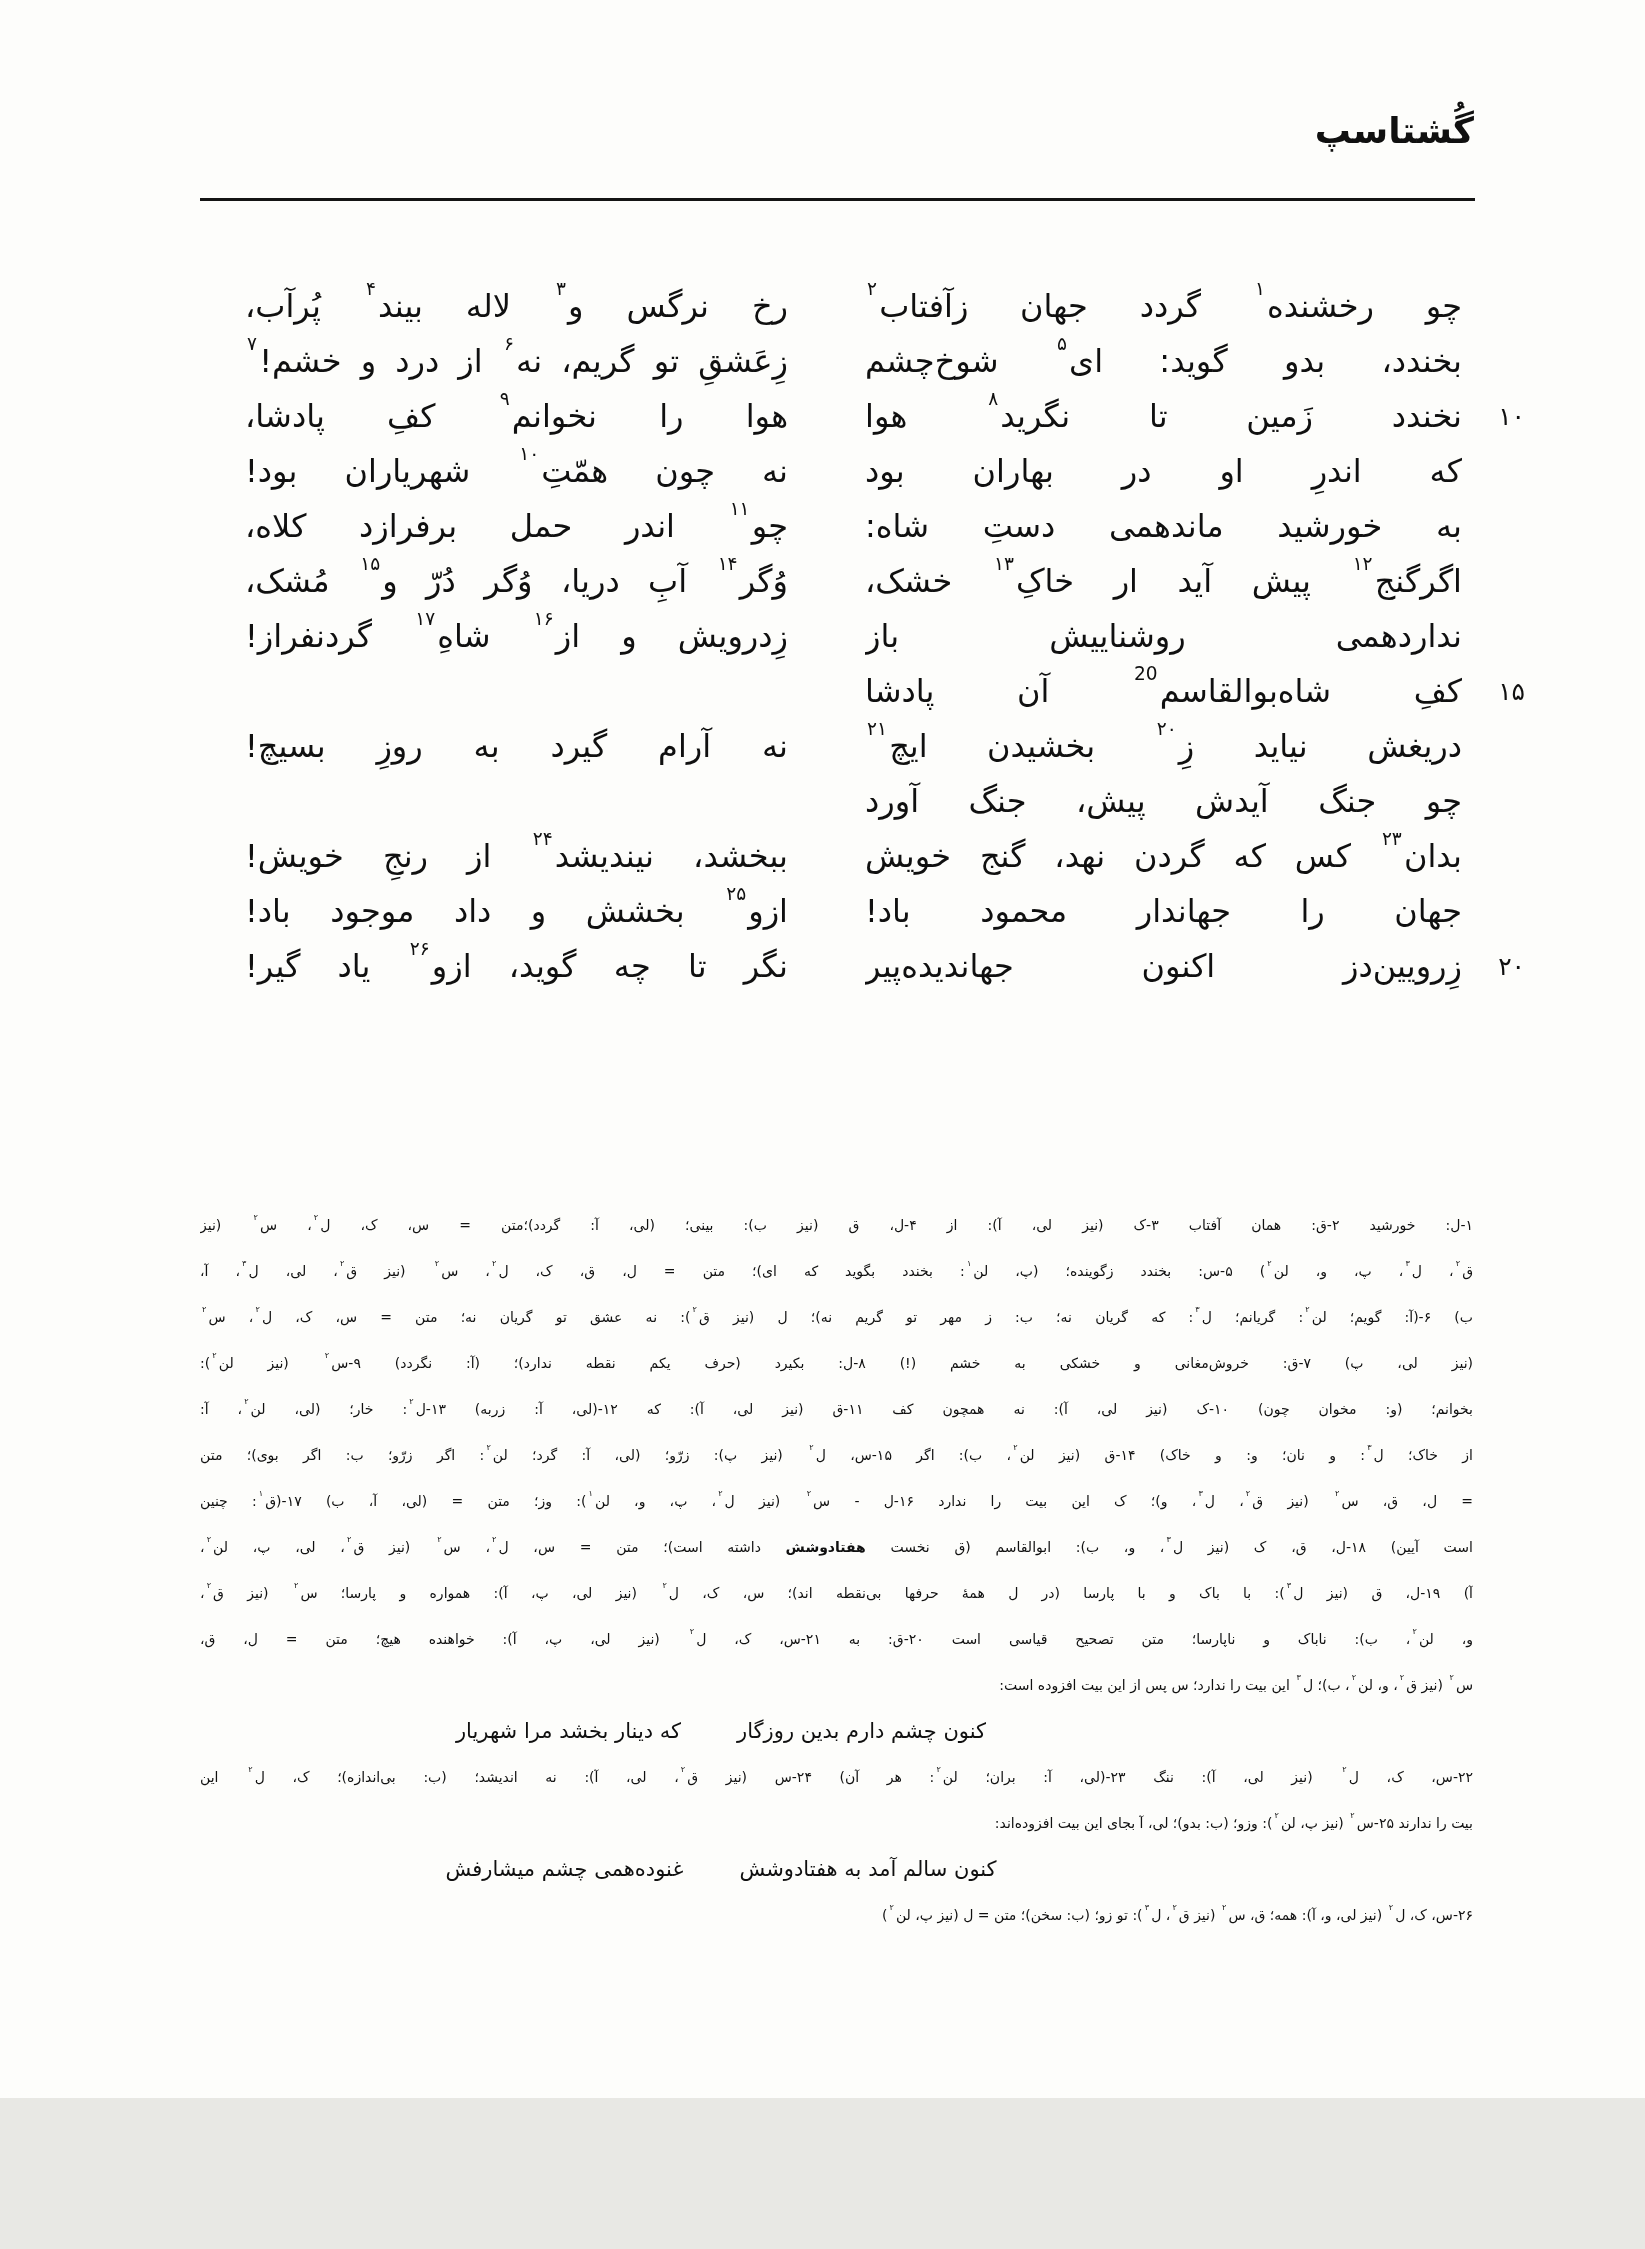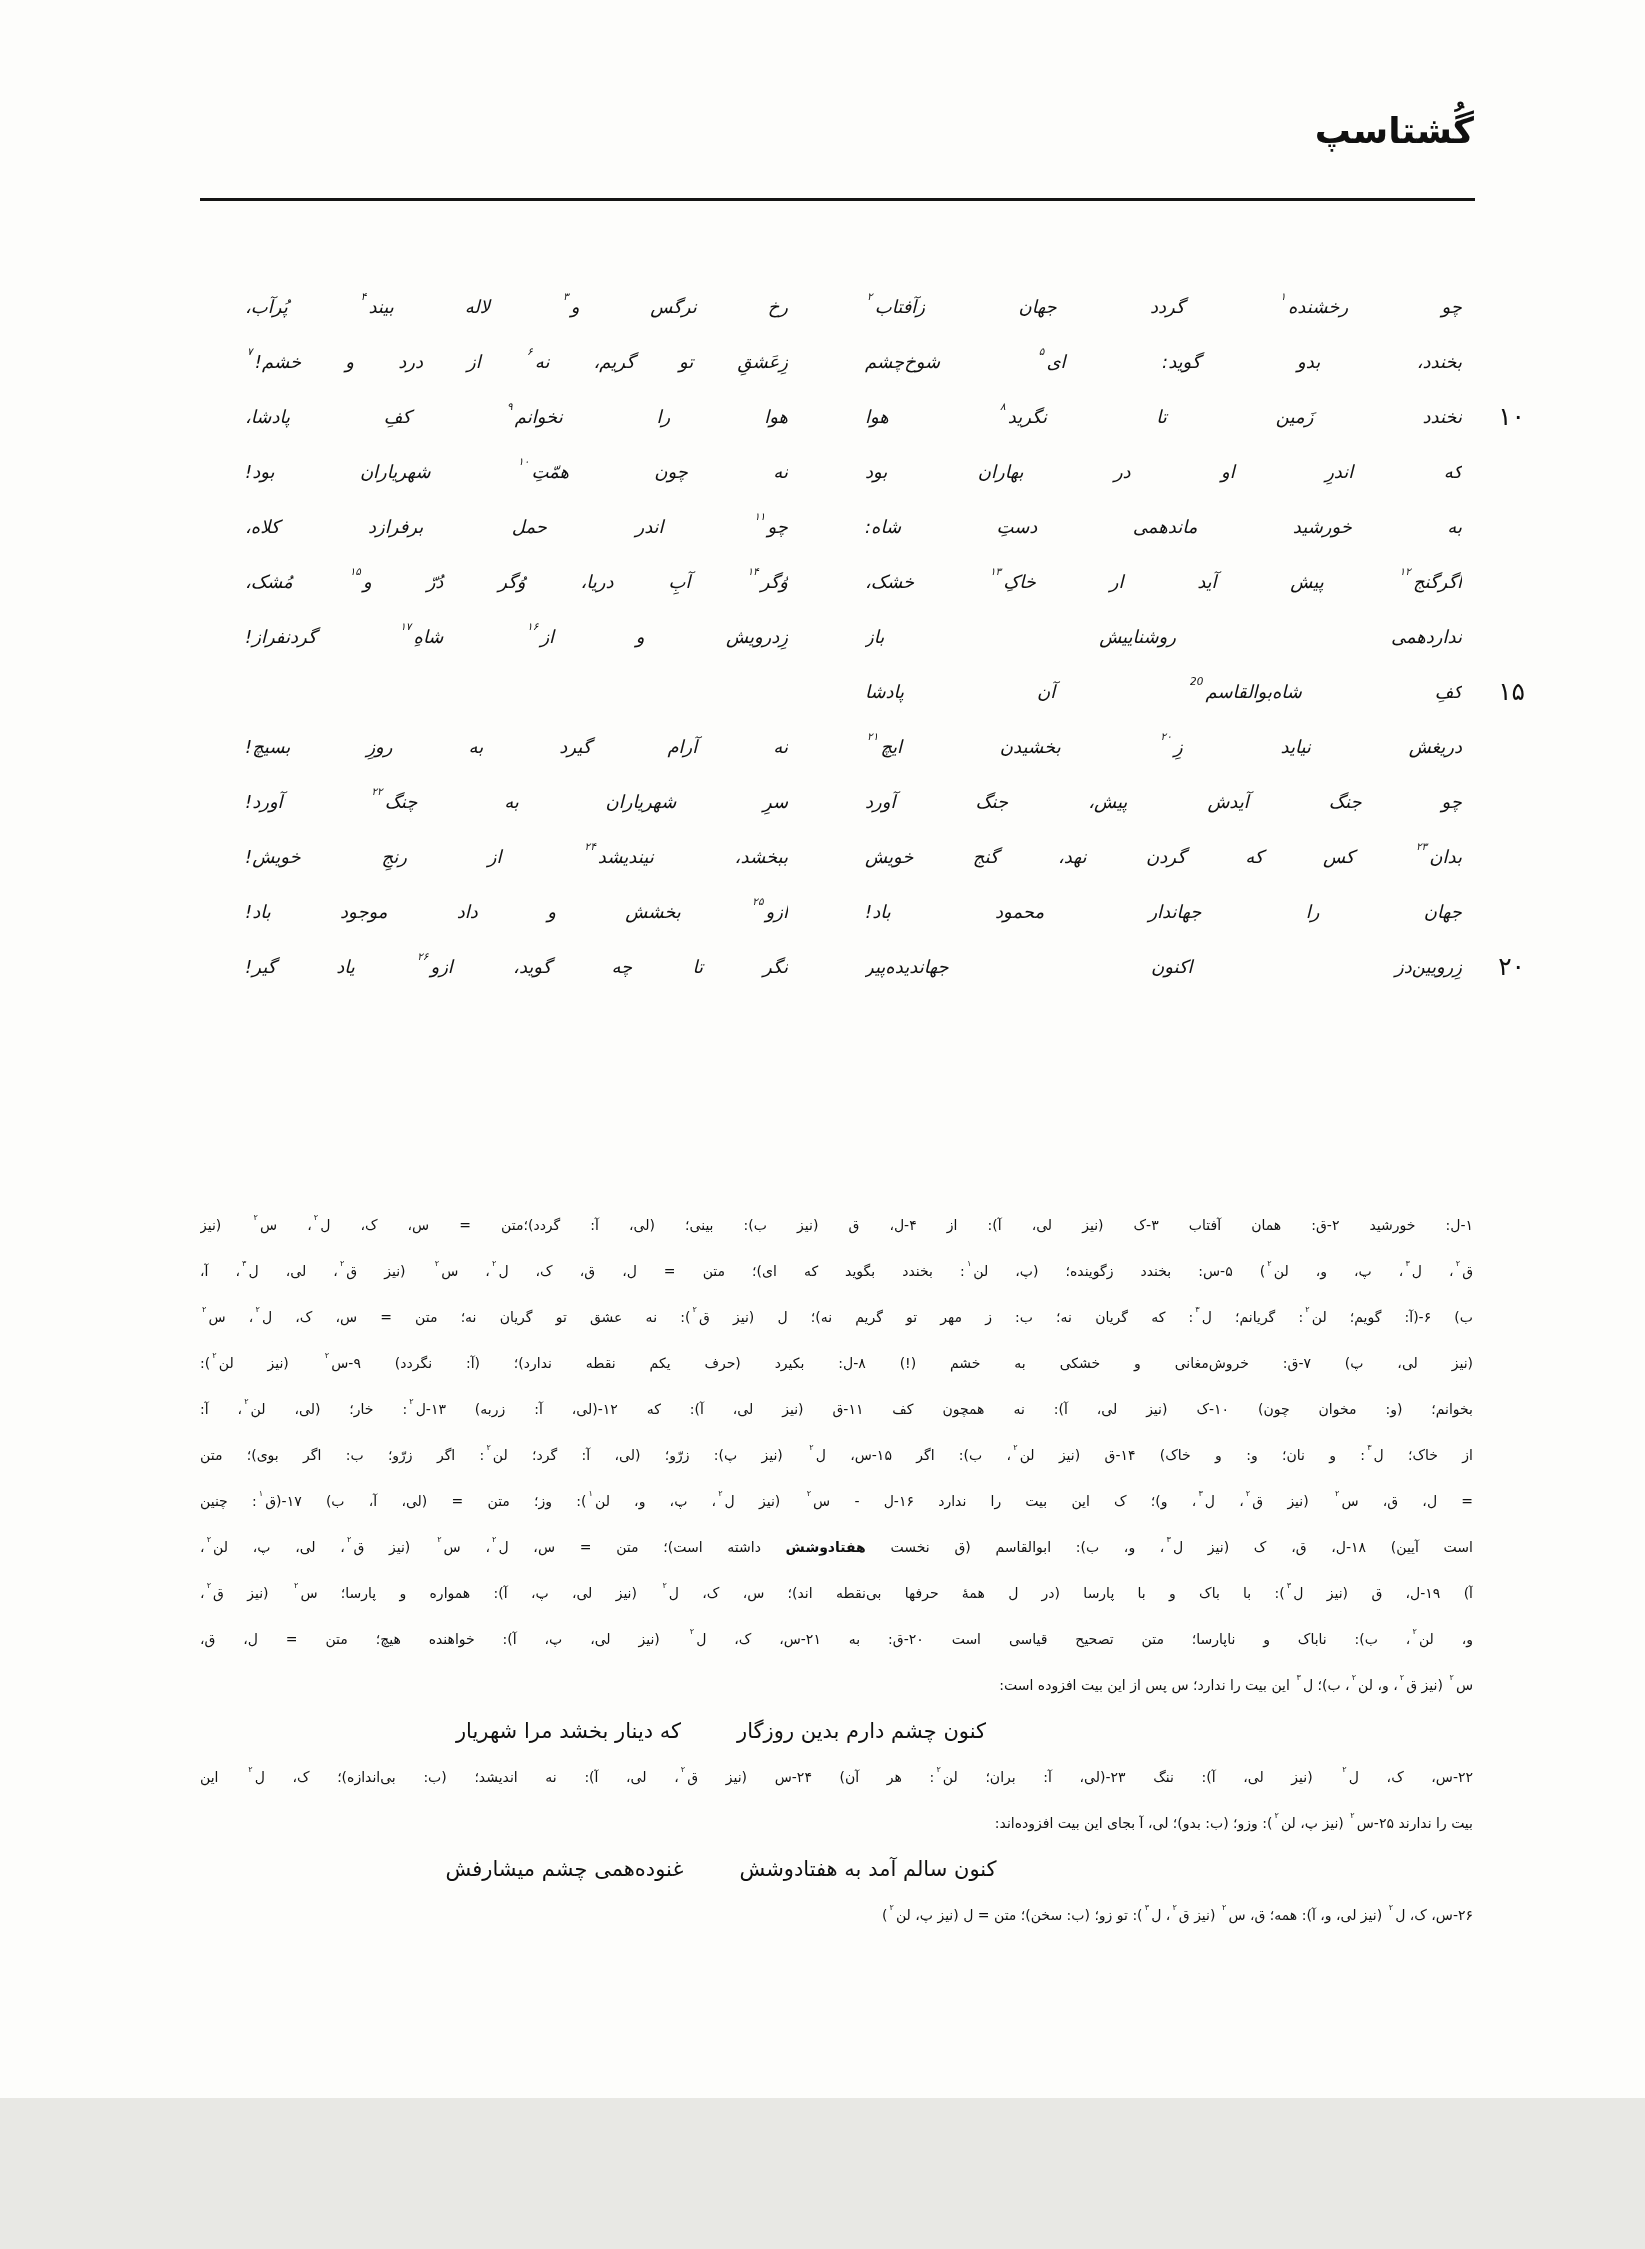--- a/index.html
+++ b/index.html
@@ -20,23 +20,23 @@
     position:absolute; top:198px; left:201px; width:1275px; height:2.8px;
     background:#141414;
   }
   .poem { position:absolute; top:279px; right:120px; width:1280px; }
   .verse-row { display:flex; height:55px; }
   .vnum {
     width:63px; flex:none; font-size:25px; line-height:55px;
     text-align:right; padding-left:12.6px; box-sizing:border-box;
   }
   .hemi {
-    flex:none; font-size:18px; line-height:55px;
+    flex:none; font-size:32px; line-height:55px;
     text-align:justify; text-align-last:justify;
-    overflow:hidden; height:55px;font-style:italic;
+    overflow:hidden; height:55px;
   }
   .hemi.r { width:597px; }
   .vspacer { width:77px; flex:none; }
   .hemi.l { width:543px; }
   sup { font-size:58%; line-height:0; position:relative; top:-0.55em; margin:0 2.1px; }
   .footnotes { position:absolute; top:1202px; right:172px; width:1273px; }
   .fn-line {
     font-size:14px; line-height:46px; height:46px;
     text-align:justify; text-align-last:justify; overflow:hidden;
   }
@@ -114,21 +114,20 @@
     <div class="verse-row">
       <span class="vnum"></span>
       <span class="hemi r">دریغش نیاید زِ<sup>۲۰</sup> بخشیدن ایچ<sup>۲۱</sup></span>
       <span class="vspacer"></span>
       <span class="hemi l">نه آرام گیرد به روزِ بسیچ!</span>
     </div>
     <div class="verse-row">
       <span class="vnum"></span>
       <span class="hemi r">چو جنگ آیدش پیش، جنگ آورد</span>
       <span class="vspacer"></span>
-      <span class="hemi l">سرِ شهریاران به چنگ<sup>۲۲</sup> آورد!</span>
     </div>
     <div class="verse-row">
       <span class="vnum"></span>
       <span class="hemi r">بدان<sup>۲۳</sup> کس که گردن نهد، گنج خویش</span>
       <span class="vspacer"></span>
       <span class="hemi l">ببخشد، نیندیشد<sup>۲۴</sup> از رنجِ خویش!</span>
     </div>
     <div class="verse-row">
       <span class="vnum"></span>
       <span class="hemi r">جهان را جهاندار محمود باد!</span>

